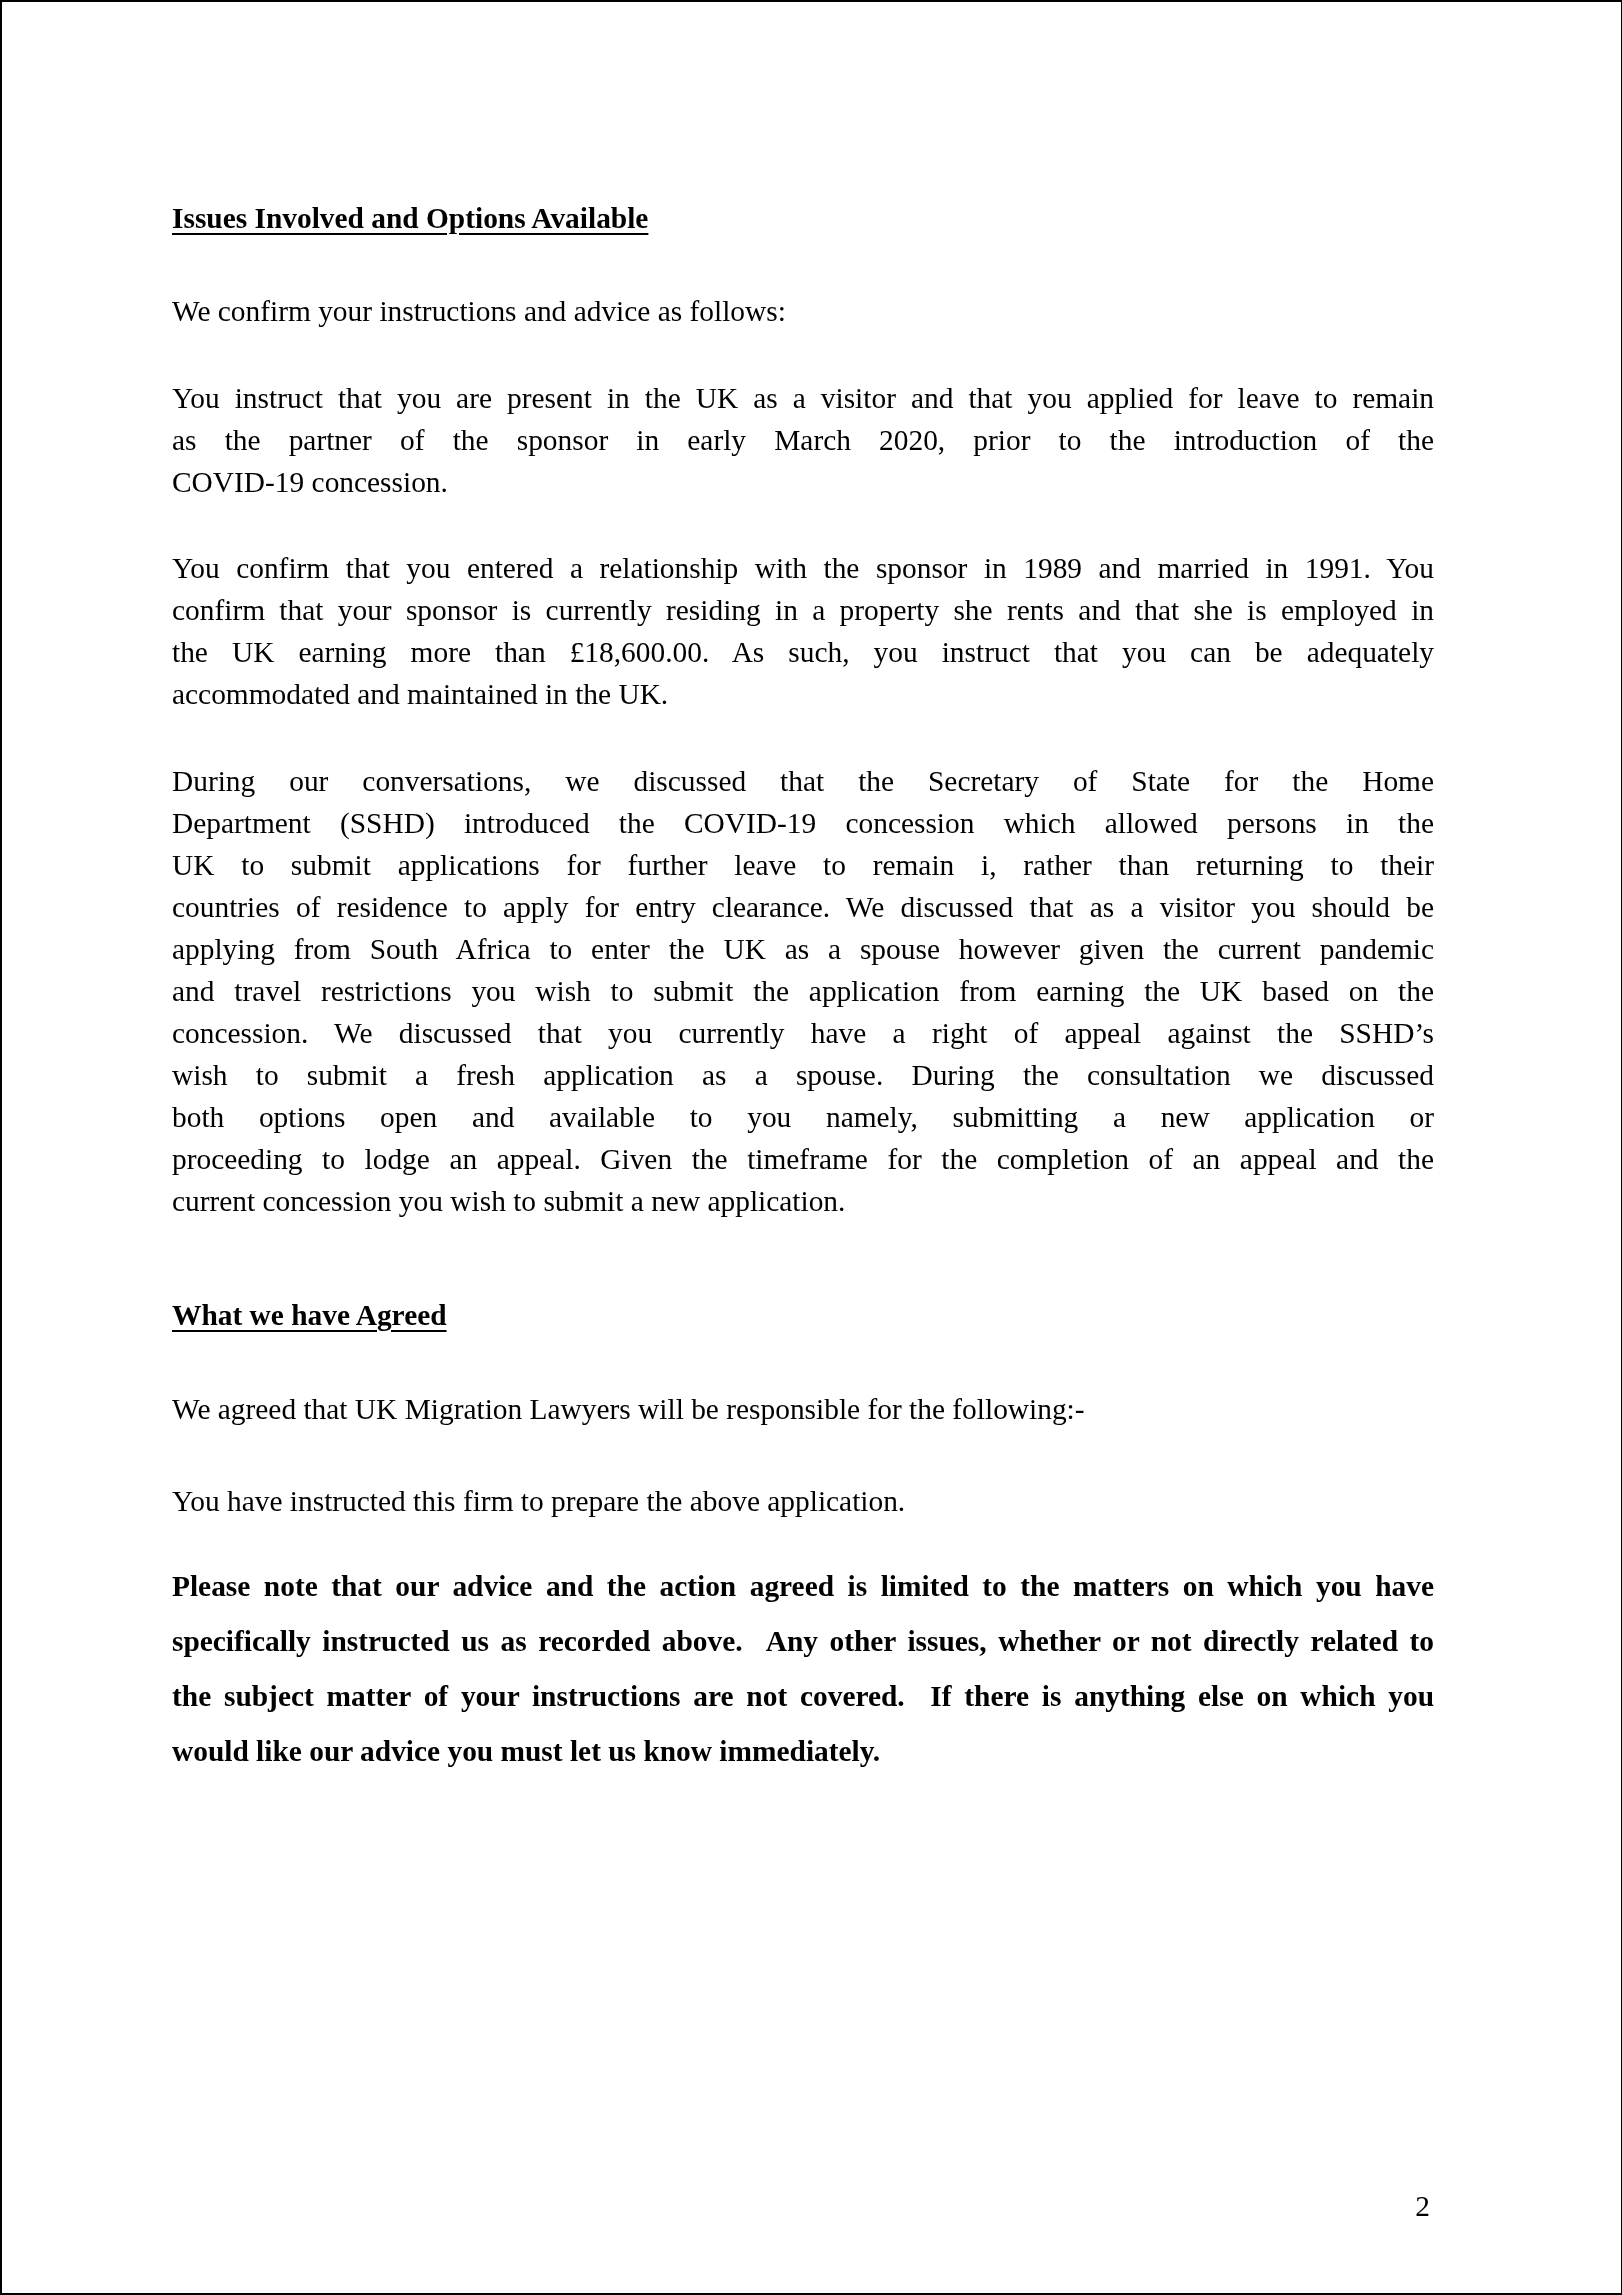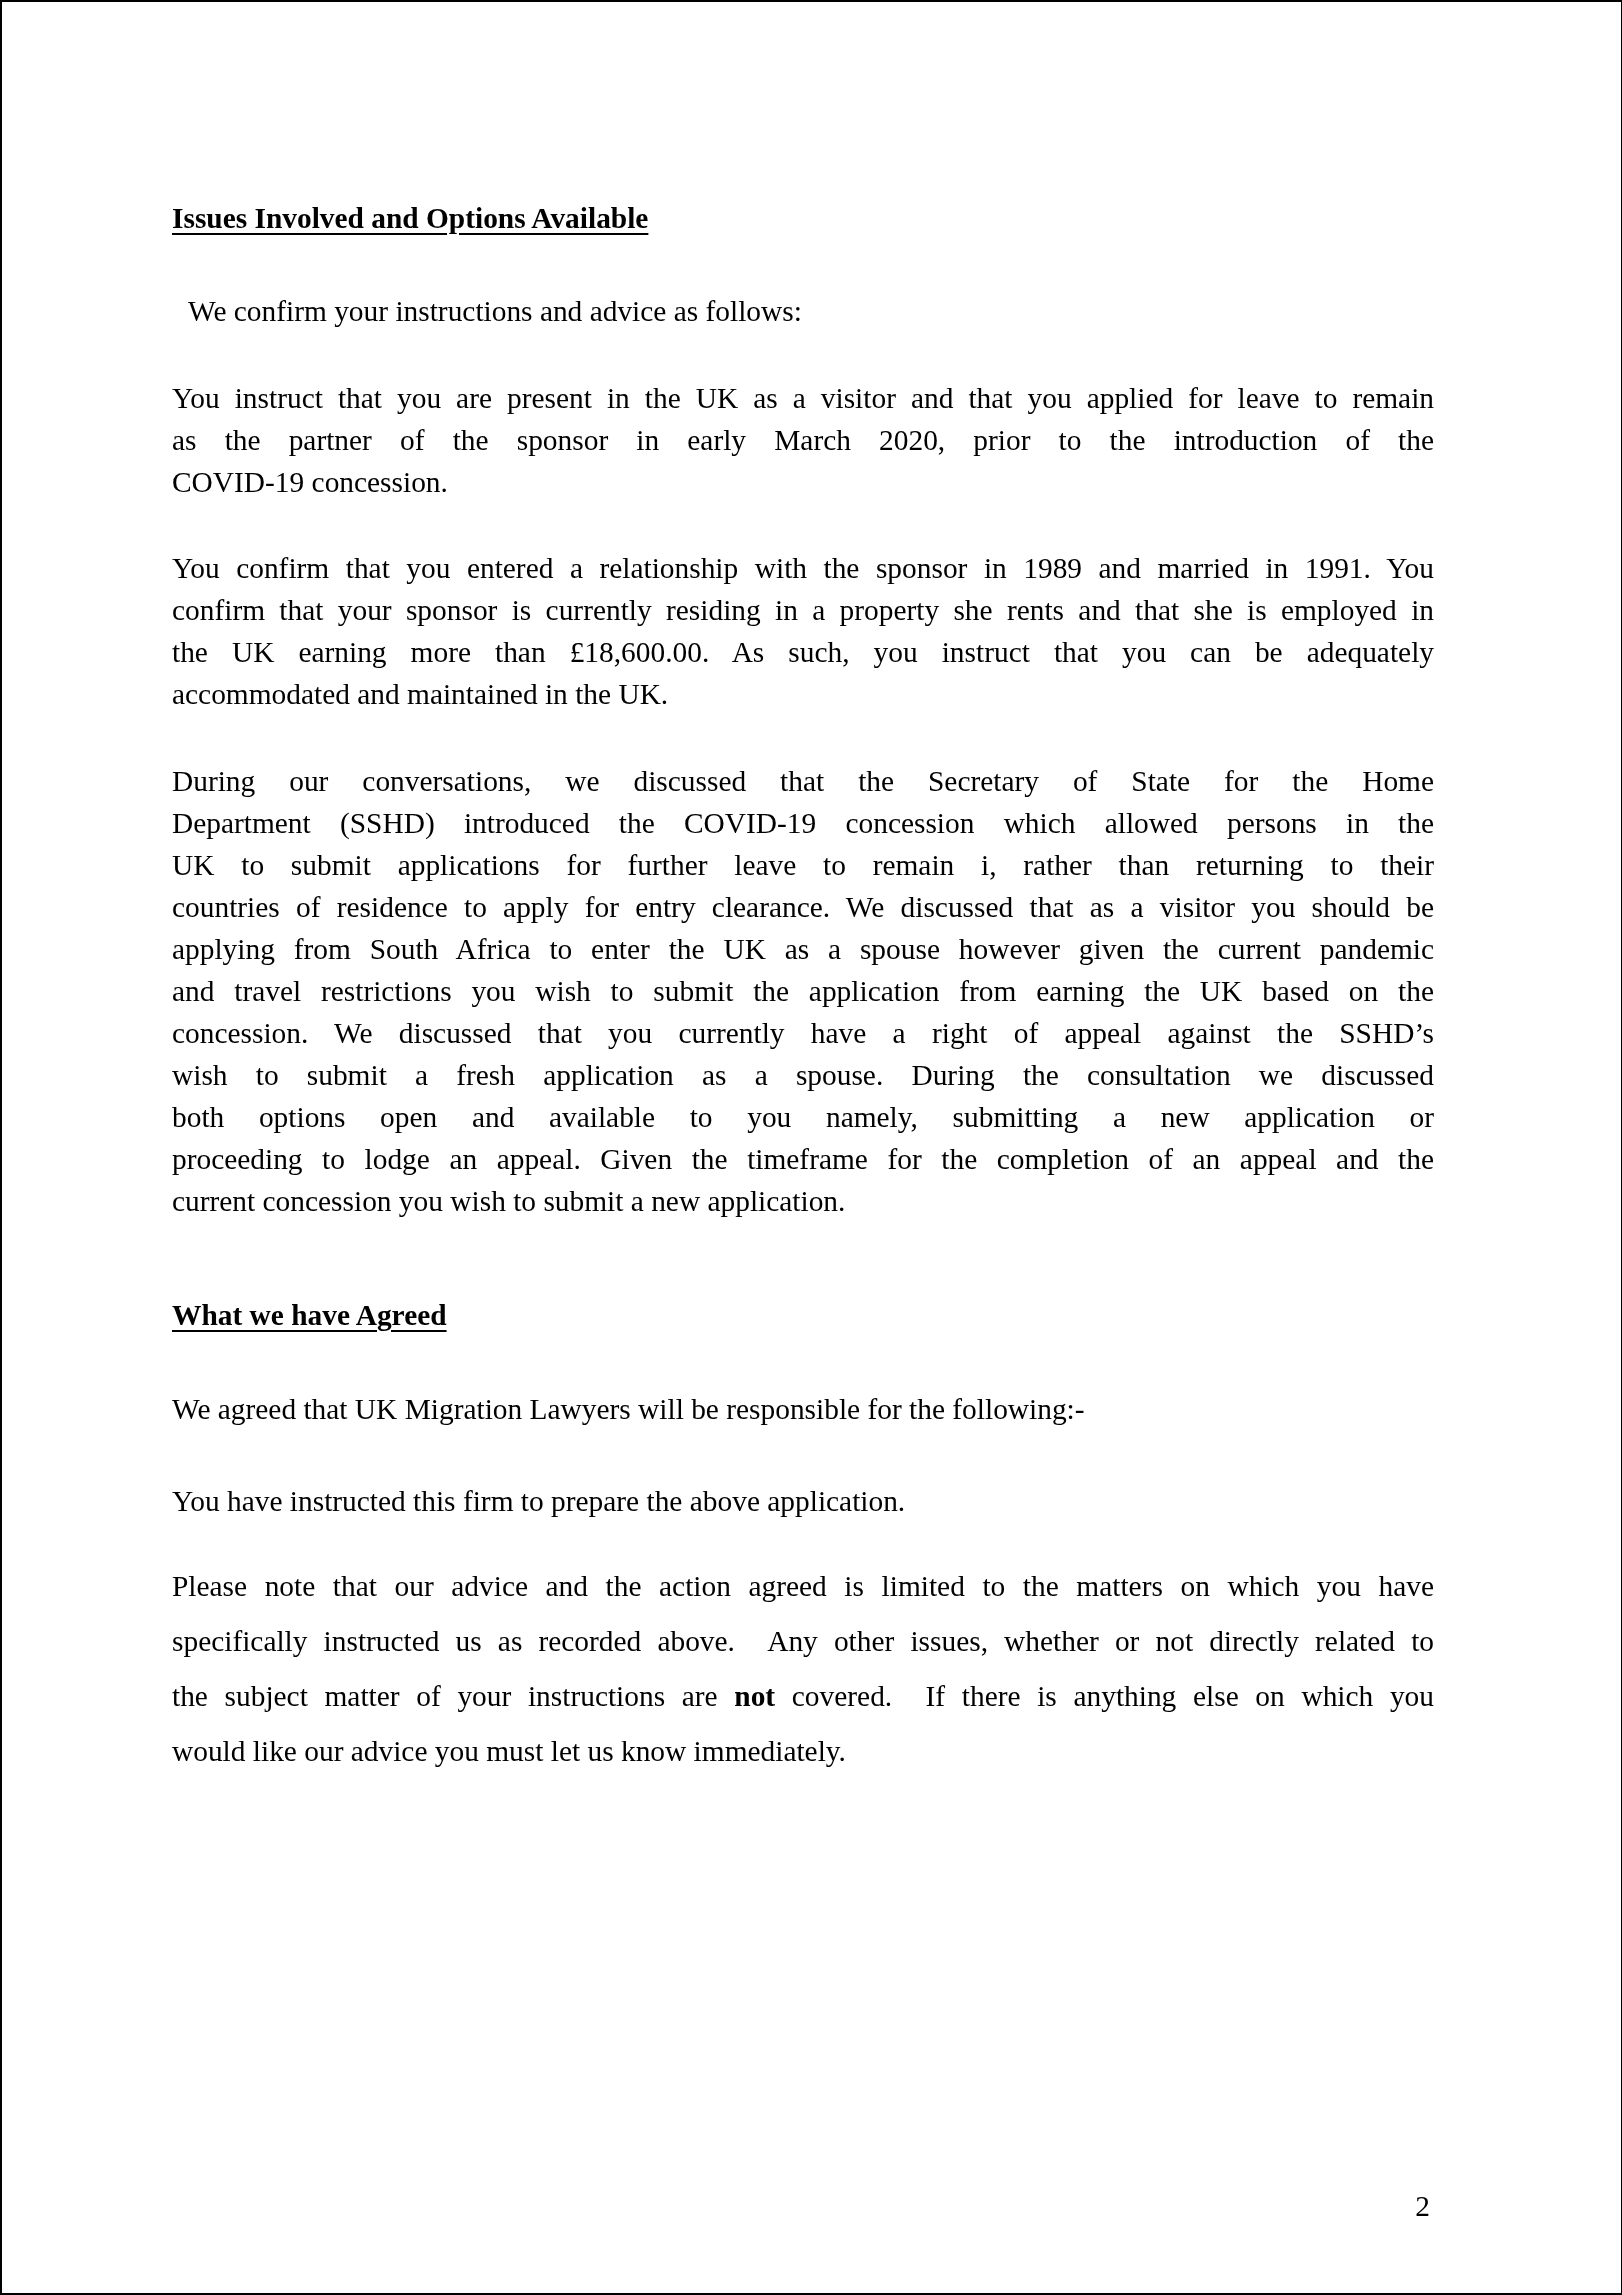--- a/index.html
+++ b/index.html
@@ -63,21 +63,21 @@
   }
 </style>
 </head>
 <body>
 
 <div class="page">
   <div class="content" id="content">
       <div class="section heading" style="margin-top: 186px;">
         <div class="hline"><span>Issues Involved and Options Available</span></div>
       </div>
-      <div class="section paragraph" style="margin-top: 51px; margin-left: 16px;">
+      <div class="section paragraph" style="margin-top: 51px;">
         <div class="line">We confirm your instructions and advice as follows:</div>
       </div>
       <div class="section paragraph" style="margin-top: 45px;">
         <div class="line j">You instruct that you are present in the UK as a visitor and that you applied for leave to remain</div>
         <div class="line j">as the partner of the sponsor in early March 2020, prior to the introduction of the</div>
         <div class="line">COVID-19 concession.</div>
       </div>
       <div class="section paragraph" style="margin-top: 44px;">
         <div class="line j">You confirm that you entered a relationship with the sponsor in 1989 and married in 1991. You</div>
         <div class="line j">confirm that your sponsor is currently residing in a property she rents and that she is employed in</div>
@@ -99,21 +99,21 @@
       </div>
       <div class="section heading" style="margin-top: 72px;">
         <div class="hline"><span>What we have Agreed</span></div>
       </div>
       <div class="section paragraph" style="margin-top: 52px;">
         <div class="line">We agreed that UK Migration Lawyers will be responsible for the following:-</div>
       </div>
       <div class="section paragraph" style="margin-top: 50px;">
         <div class="line">You have instructed this firm to prepare the above application.</div>
       </div>
-      <div class="section paragraph wide" style="margin-top: 37px;">
+      <div class="section paragraph wide" style="margin-top: 37px; font-weight: bold;">
         <div class="line j">Please note that our advice and the action agreed is limited to the matters on which you have</div>
         <div class="line j">specifically instructed us as recorded above. &nbsp;Any other issues, whether or not directly related to</div>
         <div class="line j">the subject matter of your instructions are <b>not</b> covered. &nbsp;If there is anything else on which you</div>
         <div class="line">would like our advice you must let us know immediately.</div>
       </div>
     </div>
   <div class="page-number">2</div>
 </div>
 
 

